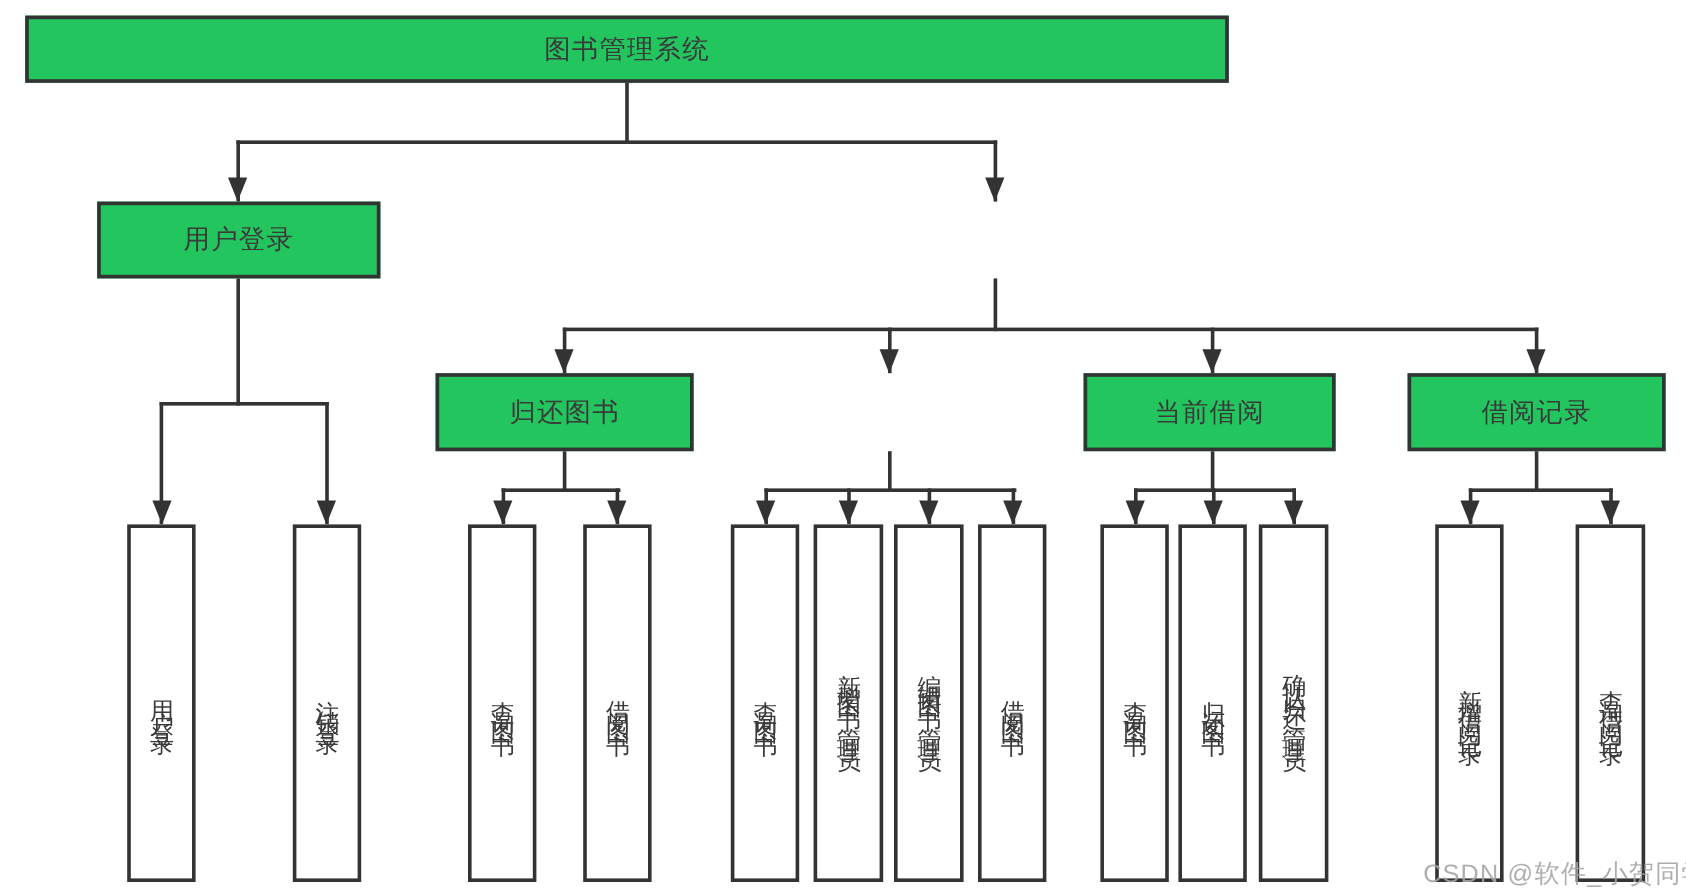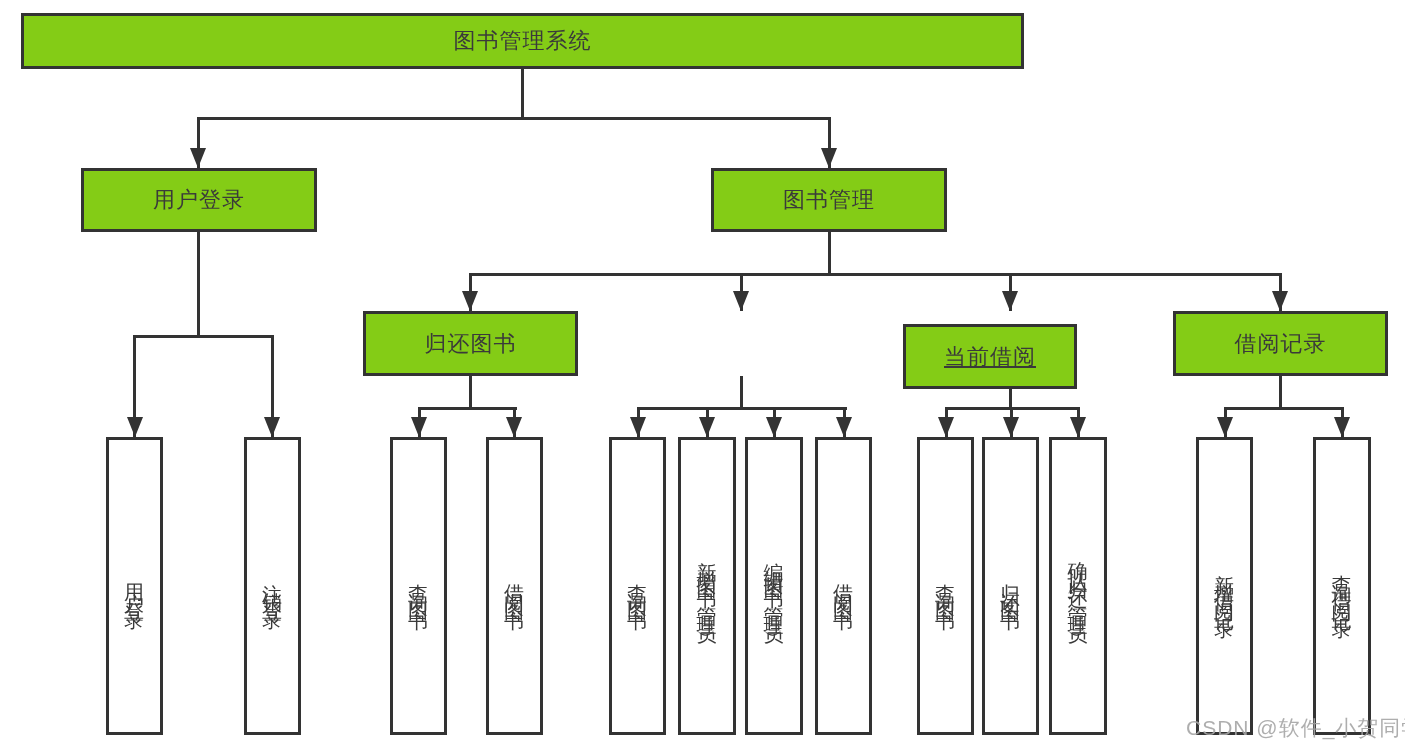--- a/index.html
+++ b/index.html
@@ -13,21 +13,21 @@
     width: 1405px;
     height: 747px;
     background: #ffffff;
     overflow: hidden;
   }
   
   .hbox {
     position: absolute;
     box-sizing: border-box;
     border: 3px solid #333333;
-    background: #84cc16;
+    background: #22c55e;
     display: flex;
     align-items: center;
     justify-content: center;
     font-size: 22px;
     color: #3a3a3a;
     letter-spacing: 1px;
     z-index: 2;
   }
   .leaf {
     position: absolute;
@@ -97,23 +97,20 @@
   <div class="vline" style="left:521px; top:69px; height:51px;"></div>
   <div class="hline" style="left:197px; top:117px; width:634px;"></div>
   <div class="vline" style="left:197px; top:117px; height:51px;"></div>
   <div class="arrow" style="left:190px; top:148px;"></div>
   <div class="vline" style="left:828px; top:117px; height:51px;"></div>
   <div class="arrow" style="left:821px; top:148px;"></div>
 
   <div class="hbox" style="left:81px; top:168px; width:236px; height:64px;">
     <span>用户登录</span>
   </div>
-  <div class="hbox" style="left:711px; top:168px; width:236px; height:64px;">
-    <span>图书管理</span>
-  </div>
 
   <div class="vline" style="left:197px; top:232px; height:106px;"></div>
   <div class="hline" style="left:133px; top:335px; width:141px;"></div>
   <div class="vline" style="left:133px; top:335px; height:102px;"></div>
   <div class="arrow" style="left:127px; top:417px;"></div>
   <div class="vline" style="left:271px; top:335px; height:102px;"></div>
   <div class="arrow" style="left:264px; top:417px;"></div>
 
   <div class="vline" style="left:828px; top:232px; height:44px;"></div>
   <div class="hline" style="left:469px; top:273px; width:813px;"></div>
@@ -122,21 +119,21 @@
   <div class="vline" style="left:740px; top:273px; height:38px;"></div>
   <div class="arrow" style="left:733px; top:291px;"></div>
   <div class="vline" style="left:1009px; top:273px; height:38px;"></div>
   <div class="arrow" style="left:1002px; top:291px;"></div>
   <div class="vline" style="left:1279px; top:273px; height:38px;"></div>
   <div class="arrow" style="left:1272px; top:291px;"></div>
 
   <div class="hbox" style="left:363px; top:311px; width:215px; height:65px;">
     <span>归还图书</span>
   </div>
-  <div class="hbox" style="left:903px; top:324px; width:174px; height:65px;text-decoration:underline;">
+  <div class="hbox" style="left:903px; top:311px; width:210px; height:65px;">
     <span>当前借阅</span>
   </div>
   <div class="hbox" style="left:1173px; top:311px; width:215px; height:65px;">
     <span>借阅记录</span>
   </div>
 
   <div class="vline" style="left:469px; top:376px; height:34px;"></div>
   <div class="hline" style="left:418px; top:407px; width:99px;"></div>
   <div class="vline" style="left:418px; top:407px; height:30px;"></div>
   <div class="arrow" style="left:411px; top:417px;"></div>

